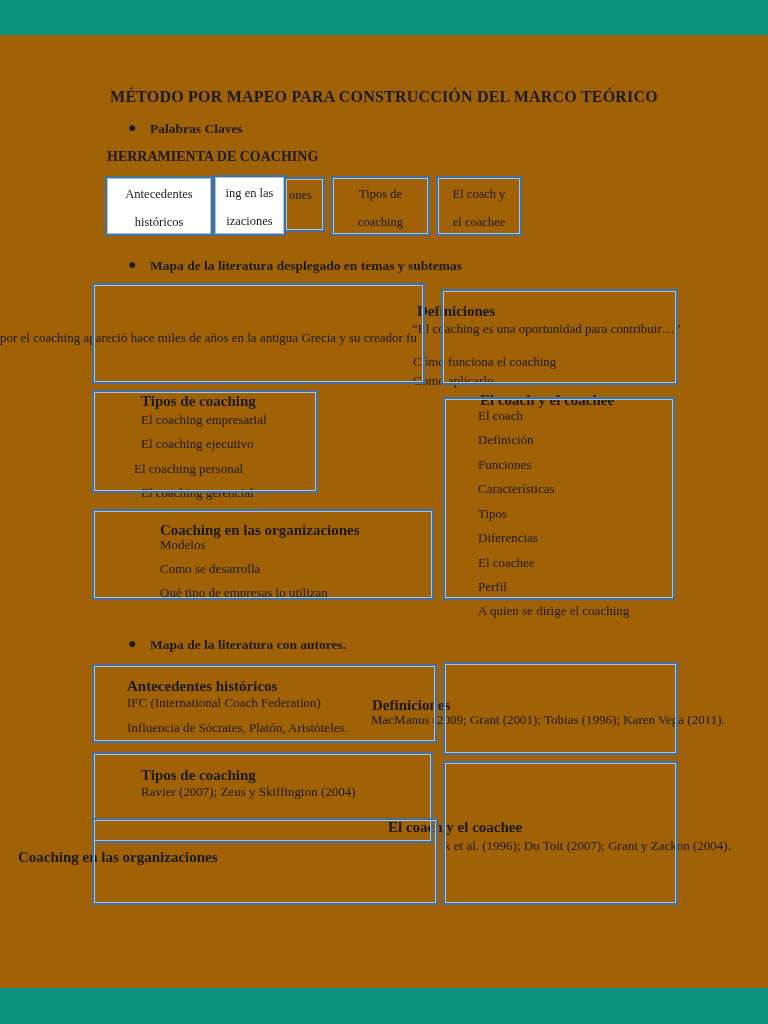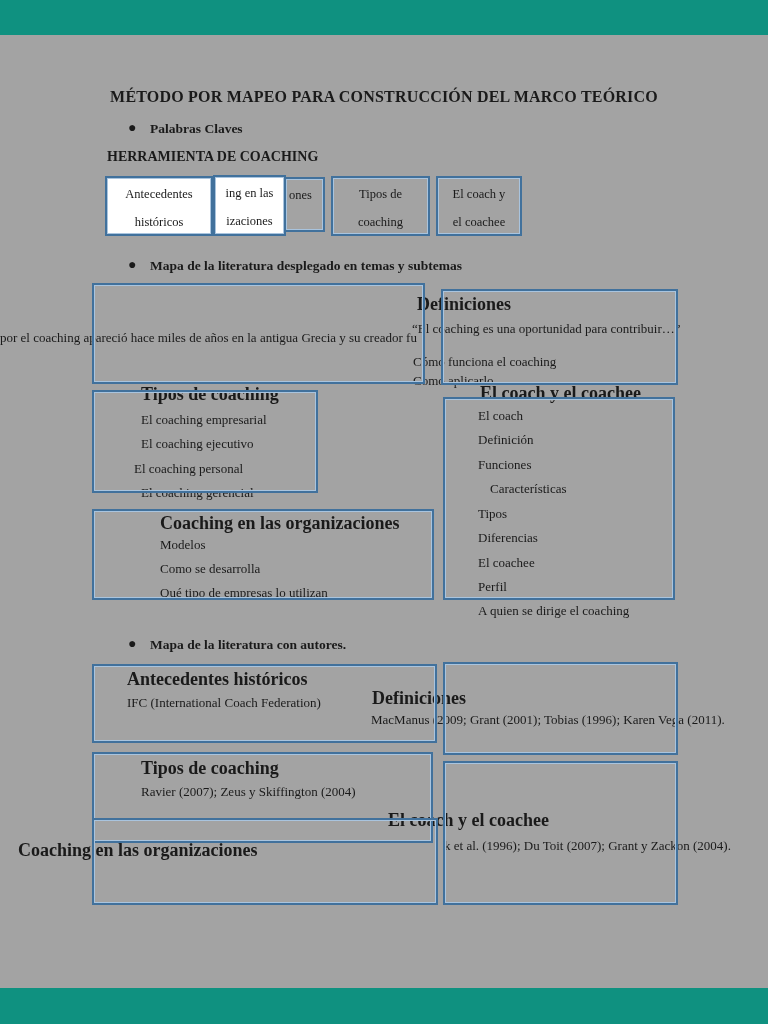--- a/index.html
+++ b/index.html
@@ -5,21 +5,21 @@
   :root{
     --viewer-bar:#0f9180;
     --box-border:#41719c;
     --box-inner:#a9c4de;
     --ink:#1a1a1a;
   }
   *{margin:0;padding:0;box-sizing:border-box;}
   html,body{background:#fff;}
   .stage{
     position:relative;width:768px;height:1024px;margin:0 auto;
-    background:#a3a3a3;overflow:hidden;
+    background:#a16207;overflow:hidden;
     font-family:"Liberation Serif","DejaVu Serif",serif;color:var(--ink);
   }
   .viewer-bar{position:absolute;left:0;width:768px;background:var(--viewer-bar);z-index:9;}
   .viewer-bar.top{top:0;height:35px;}
   .viewer-bar.bottom{top:988px;height:36px;}
 
   .doc-title{
     position:absolute;top:88px;left:0;width:768px;text-align:center;
     font-weight:bold;font-size:16px;letter-spacing:.2px;z-index:2;
   }
@@ -32,21 +32,21 @@
     box-shadow:inset 0 0 0 1px var(--box-inner);
     background:transparent;z-index:3;
   }
 
   .kw-box{
     position:absolute;border:2px solid var(--box-border);
     box-shadow:inset 0 0 0 1px var(--box-inner);
     text-align:center;font-size:12.5px;line-height:28px;padding-top:2px;
   }
   .txt{position:absolute;font-size:13px;white-space:nowrap;z-index:2;line-height:1.2;}
-  .txt.b{font-weight:bold;font-size:18px;}
+  .txt.b{font-weight:bold;font-size:15px;margin-top:8px;}
   .clip{overflow:hidden;}
 </style>
 </head>
 <body>
 
 <div class="stage">
 
   <div class="viewer-bar top"></div>
   <div class="viewer-bar bottom"></div>
 
@@ -91,21 +91,21 @@
   <div class="txt b" style="left:417px;top:294px;">Definiciones</div>
   <div class="txt" style="left:412px;top:321px;">“El coaching es una oportunidad para contribuir…”</div>
   <div class="txt" style="left:413px;top:354px;">Cómo funciona el coaching</div>
   <div class="txt" style="left:413px;top:373px;">Como aplicarlo</div>
 
   <div class="txt b" style="left:480px;top:383px;">El coach y el coachee</div>
   <div class="box" style="left:443px;top:397px;width:232px;height:203px;"></div>
   <div class="txt" style="left:478px;top:408px;">El coach</div>
   <div class="txt" style="left:478px;top:432px;">Definición</div>
   <div class="txt" style="left:478px;top:457px;">Funciones</div>
-  <div class="txt" style="left:478px;top:481px;margin-left:12px;">Características</div>
+  <div class="txt" style="left:478px;top:481px;">Características</div>
   <div class="txt" style="left:478px;top:506px;">Tipos</div>
   <div class="txt" style="left:478px;top:530px;">Diferencias</div>
   <div class="txt" style="left:478px;top:555px;">El coachee</div>
   <div class="txt" style="left:478px;top:579px;">Perfil</div>
   <div class="txt" style="left:478px;top:603px;">A quien se dirige el coaching</div>
 
   <div class="box" style="left:92px;top:390px;width:226px;height:103px;"></div>
   <div class="txt b" style="left:141px;top:384px;">Tipos de coaching</div>
   <div class="txt" style="left:141px;top:412px;">El coaching empresarial</div>
   <div class="txt" style="left:141px;top:436px;">El coaching ejecutivo</div>
@@ -119,20 +119,21 @@
   <div class="txt" style="left:160px;top:585px;">Qué tipo de empresas lo utilizan</div>
 
   <div class="bullet" style="left:150px;top:637px;">
     <span class="dot">●</span>
     <span>Mapa de la literatura con autores.</span>
   </div>
 
   <div class="box" style="left:92px;top:664px;width:345px;height:79px;"></div>
   <div class="txt b" style="left:127px;top:669px;">Antecedentes históricos</div>
   <div class="txt" style="left:127px;top:695px;">IFC (International Coach Federation)</div>
+  <div class="txt" style="left:127px;top:720px;">Influencia de Sócrates, Platón, Aristóteles.</div>
 
   <div class="box" style="left:443px;top:662px;width:235px;height:93px;"></div>
   <div class="txt b" style="left:372px;top:688px;">Definiciones</div>
   <div class="txt" style="left:371px;top:712px;">MacManus (2009; Grant (2001); Tobias (1996); Karen Vega (2011).</div>
 
   <div class="box" style="left:92px;top:752px;width:341px;height:91px;"></div>
   <div class="txt b" style="left:141px;top:758px;">Tipos de coaching</div>
   <div class="txt" style="left:141px;top:784px;">Ravier (2007); Zeus y Skiffington (2004)</div>
 
   <div class="box" style="left:443px;top:761px;width:235px;height:144px;"></div>

